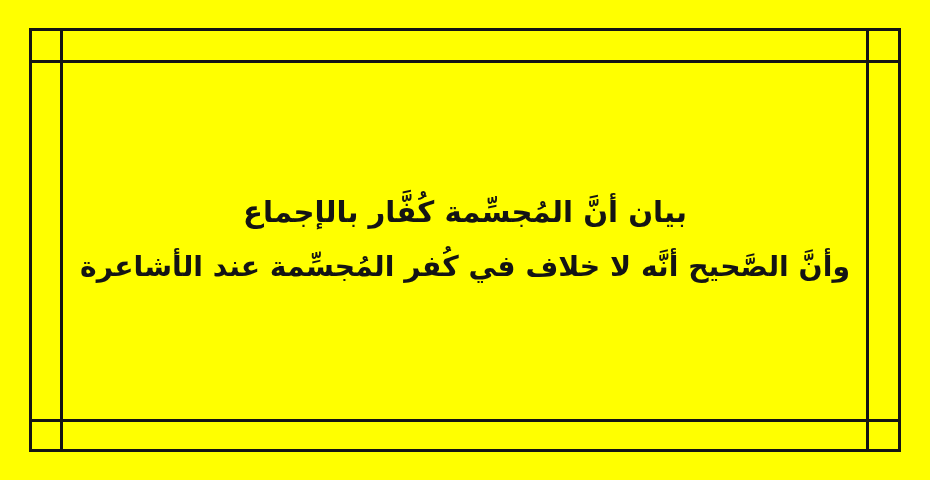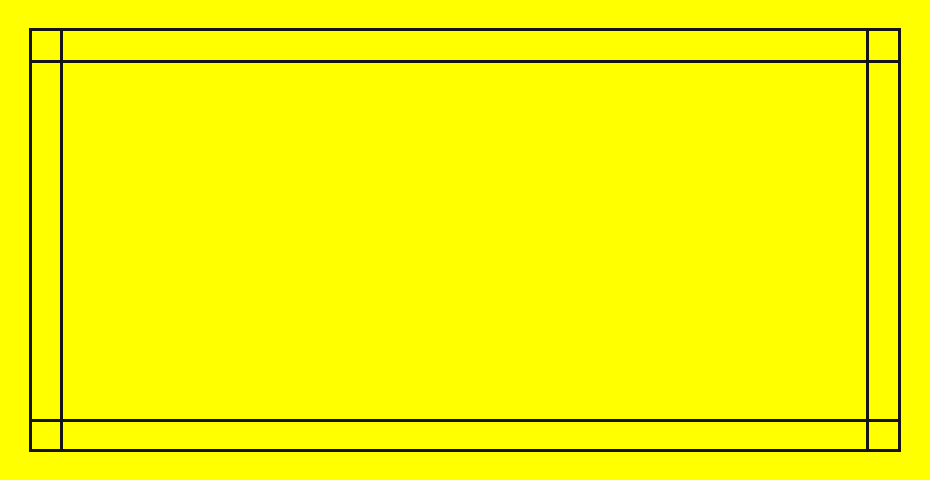--- a/index.html
+++ b/index.html
@@ -96,15 +96,17 @@
   <div class="frame-line rule-h rule-outer-bottom"></div>
   <div class="frame-line rule-v rule-outer-left"></div>
   <div class="frame-line rule-v rule-outer-right"></div>
 
   <div class="frame-line rule-h rule-inner-top"></div>
   <div class="frame-line rule-h rule-inner-bottom"></div>
   <div class="frame-line rule-v rule-inner-left"></div>
   <div class="frame-line rule-v rule-inner-right"></div>
 
   <div class="text-block">
+    <div class="headline headline-1" style="font-size: 29.2px;">بيان أنَّ المُجسِّمة كُفَّار بالإجماع</div>
+    <div class="headline headline-2" style="font-size: 28.29px;">وأنَّ الصَّحيح أنَّه لا خلاف في كُفر المُجسِّمة عند الأشاعرة</div>
   </div>
 
 </div>
 
 </body></html>

